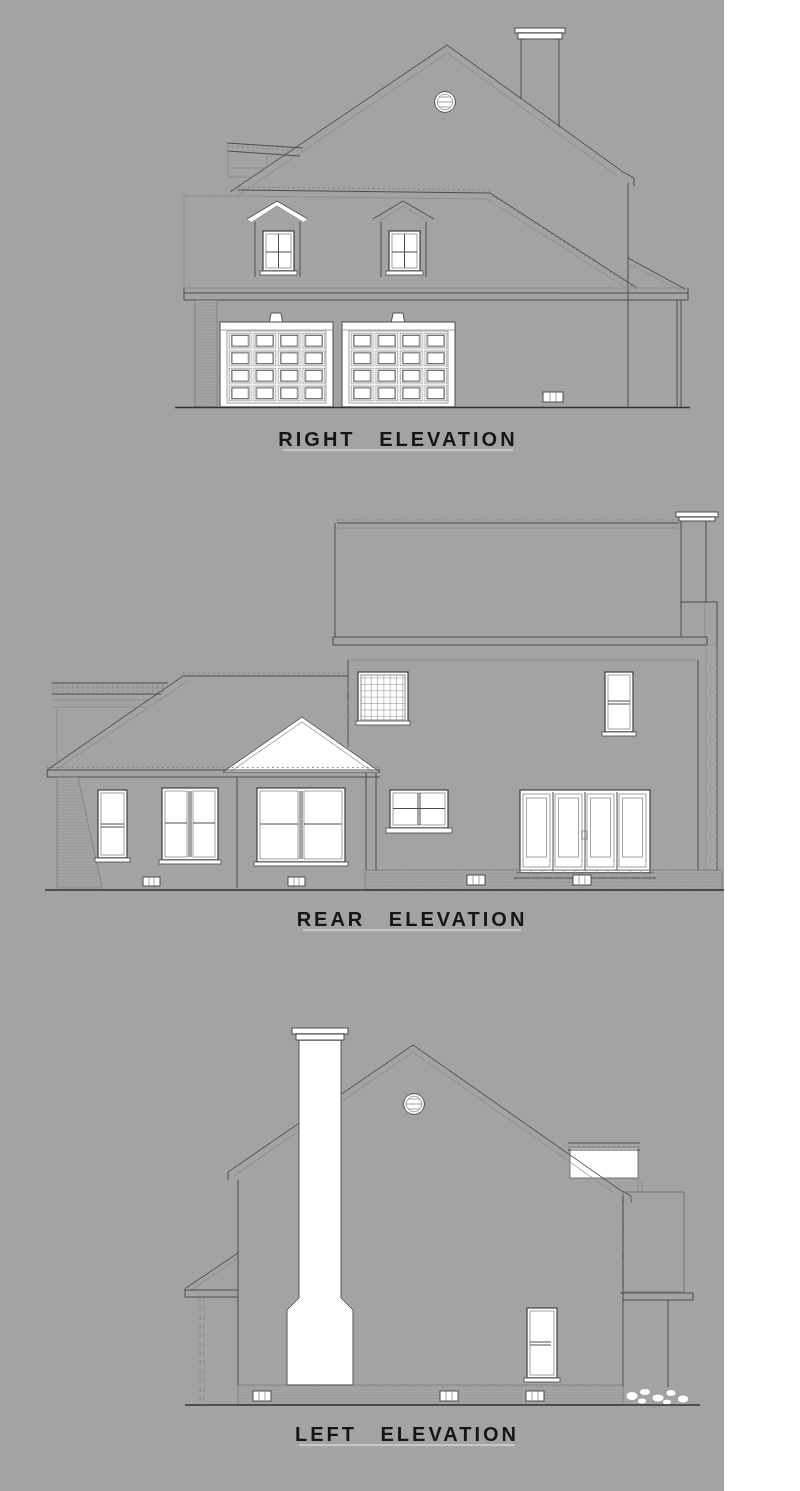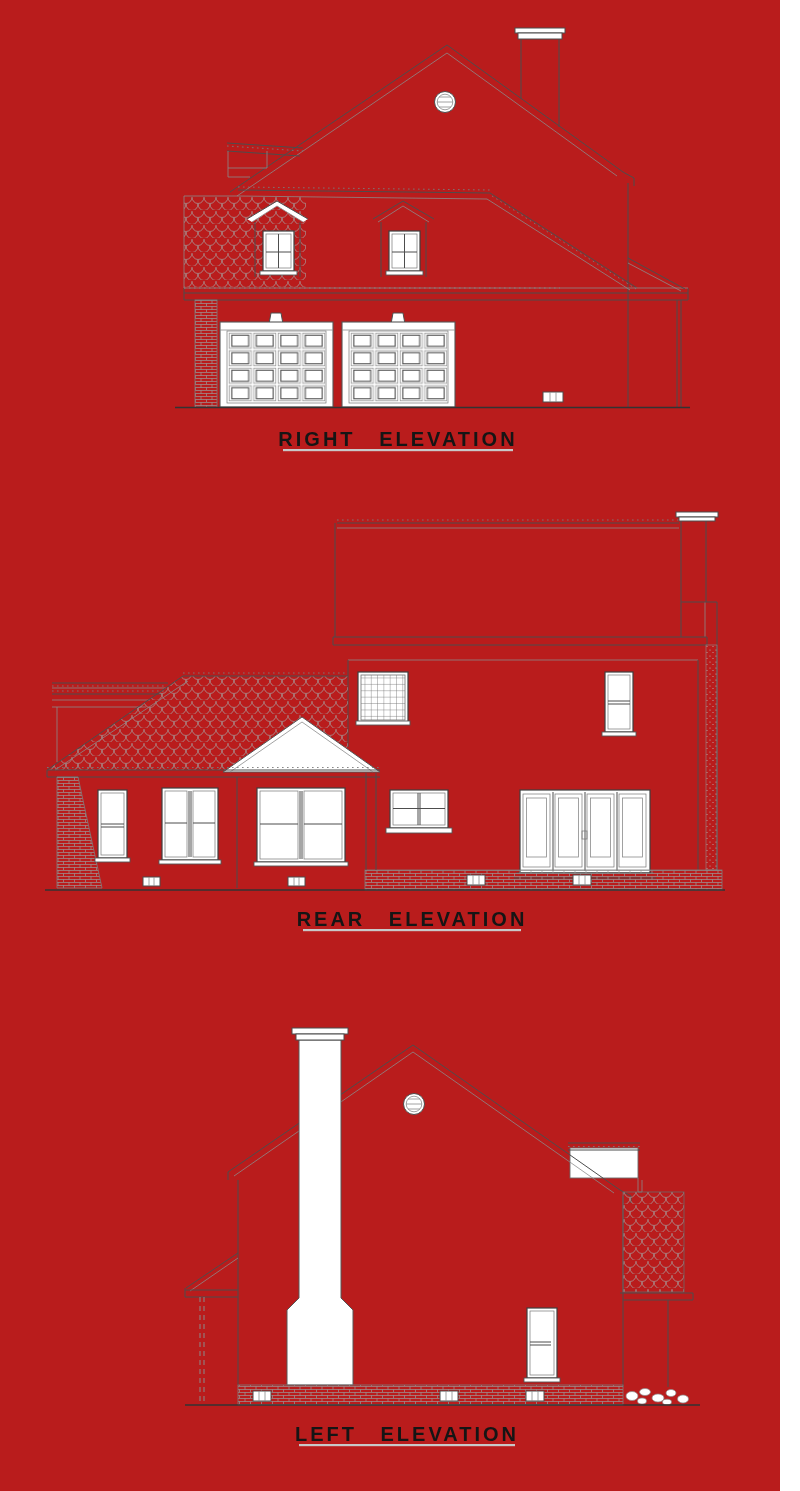--- a/index.html
+++ b/index.html
@@ -1,16 +1,16 @@
 <!DOCTYPE html>
 <html><head>
 <meta charset="utf-8">
 <style>
   html,body{margin:0;padding:0;background:#ffffff;}
-  #sheet{position:relative;width:780px;height:1491px;background:#b91c1c;overflow:hidden;
+  #sheet{position:relative;width:724px;height:1491px;background:#a3a3a3;overflow:hidden;
          font-family:"Liberation Sans", sans-serif;}
   svg{position:absolute;left:0;top:0;}
   .label{font-family:"Liberation Sans", sans-serif;font-weight:700;font-size:20px;
          letter-spacing:3px;word-spacing:15px;fill:#151515;}
   .ln  {stroke:#4d4d4d;stroke-width:1;fill:none;}
   .lt  {stroke:#8b8b8b;stroke-width:0.8;fill:none;}
   .hatch{stroke:#7a7a7a;stroke-width:0.9;fill:none;stroke-dasharray:1.6 3.4;}
   .gnd {stroke:#333333;stroke-width:1.7;fill:none;}
   .wfrm{stroke:#3f3f3f;stroke-width:1.2;fill:#ffffff;}
   .wthin{stroke:#777777;stroke-width:0.7;fill:none;}

